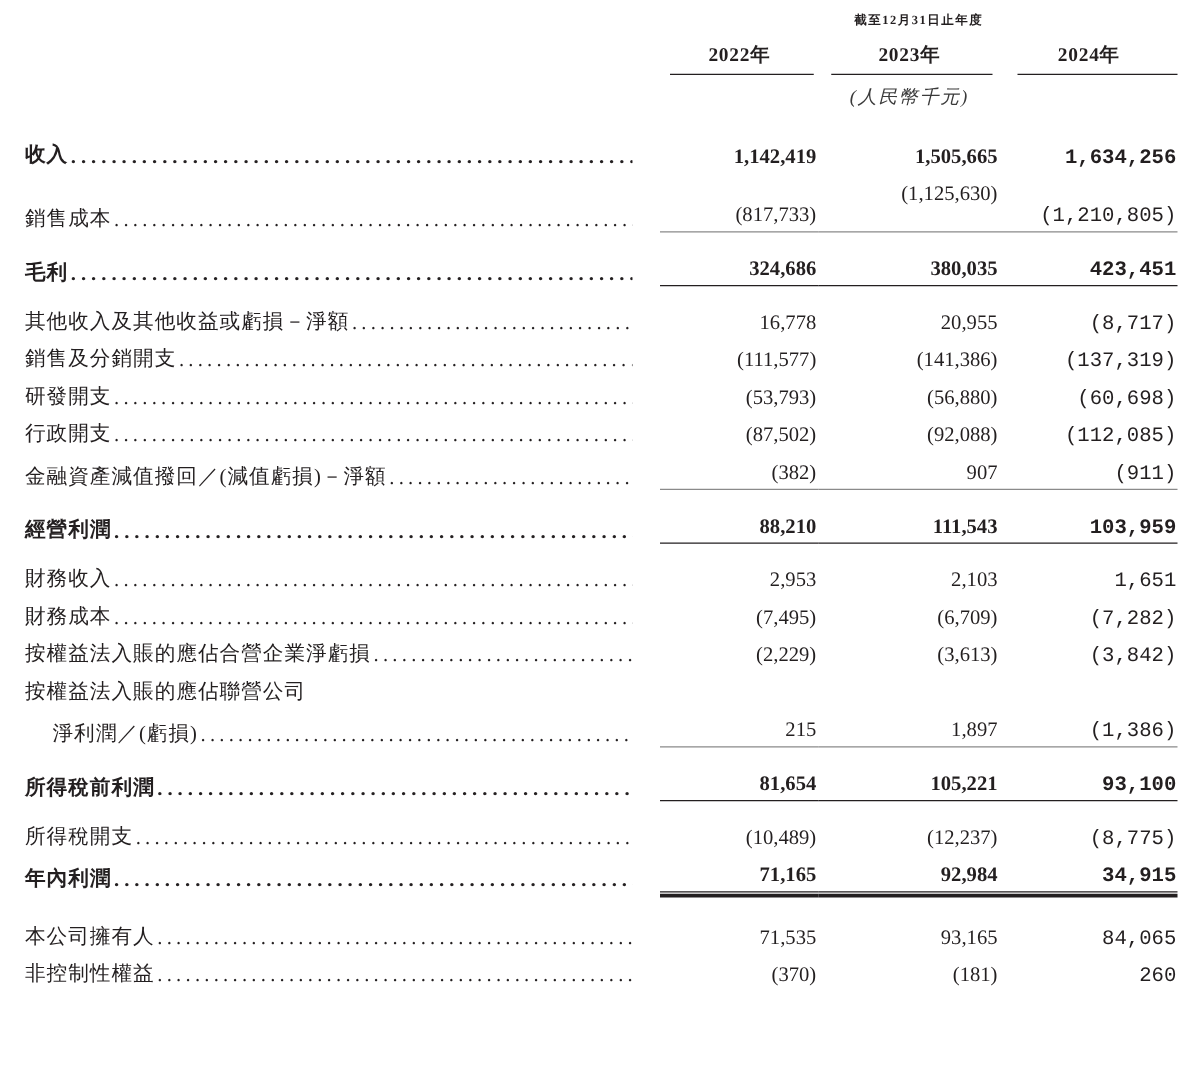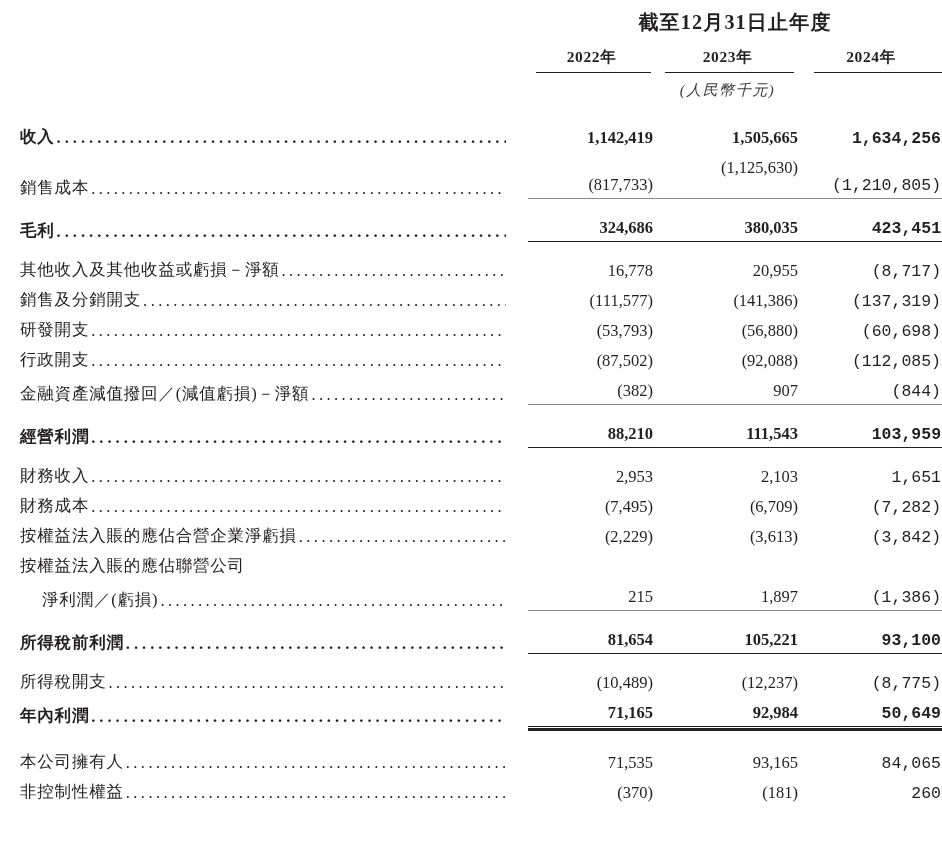--- a/index.html
+++ b/index.html
@@ -32,21 +32,21 @@
 
   col.c-label { width: 528px; }
   col.c-y1    { width: 127px; }
   col.c-y2    { width: 145px; }
   col.c-y3    { width: 142px; }
 
   
   .hdr-span {
     text-align: center;
     font-weight: bold;
-    font-size: 20px;
+    font-size: 10px;
     letter-spacing: 1.2px;
     padding: 9px 0 5px 0;
     white-space: nowrap;
   }
   .hdr-year {
     text-align: center;
     font-weight: bold;
     font-size: 15.5px;
     letter-spacing: 0.6px;
     padding: 6px 0 3px 0;
@@ -266,21 +266,21 @@
         </tr>
         <tr class="">
           <td class="label">
             <div class="lbl-inner">
               <span class="lbl-text">金融資產減值撥回／(減值虧損)－淨額</span>
               <span class="leader">..................................................................</span>
             </div>
           </td>
           <td class="num y1 rule-below-thin" style="border-bottom: 1px solid rgb(138, 138, 138); padding-bottom: 3px;">(382)</td>
           <td class="num y2 rule-below-thin" style="border-bottom: 1px solid rgb(138, 138, 138); padding-bottom: 3px; text-align: right;">907</td>
-          <td class="num y3 rule-below-thin" style="border-bottom: 1px solid rgb(138, 138, 138); padding-bottom: 3px;">(844)</td>
+          <td class="num y3 rule-below-thin" style="border-bottom: 1px solid rgb(138, 138, 138); padding-bottom: 3px;">(911)</td>
         </tr>
         <tr class="spacer-row">
           <td colspan="4"></td>
         </tr>
         <tr class="bold">
           <td class="label">
             <div class="lbl-inner">
               <span class="lbl-text">經營利潤</span>
               <span class="leader">..................................................................</span>
             </div>
@@ -376,21 +376,21 @@
         </tr>
         <tr class="bold">
           <td class="label">
             <div class="lbl-inner">
               <span class="lbl-text">年內利潤</span>
               <span class="leader">..................................................................</span>
             </div>
           </td>
           <td class="num y1 rule-double" style="padding-bottom: 3px;">71,165</td>
           <td class="num y2 rule-double" style="padding-bottom: 3px;">92,984</td>
-          <td class="num y3 rule-double" style="padding-bottom: 3px;">50,649</td>
+          <td class="num y3 rule-double" style="padding-bottom: 3px;">34,915</td>
         </tr>
         <tr class="spacer-row-lg">
           <td colspan="4"></td>
         </tr>
         <tr class="">
           <td class="label">
             <div class="lbl-inner">
               <span class="lbl-text">本公司擁有人</span>
               <span class="leader">..................................................................</span>
             </div>

